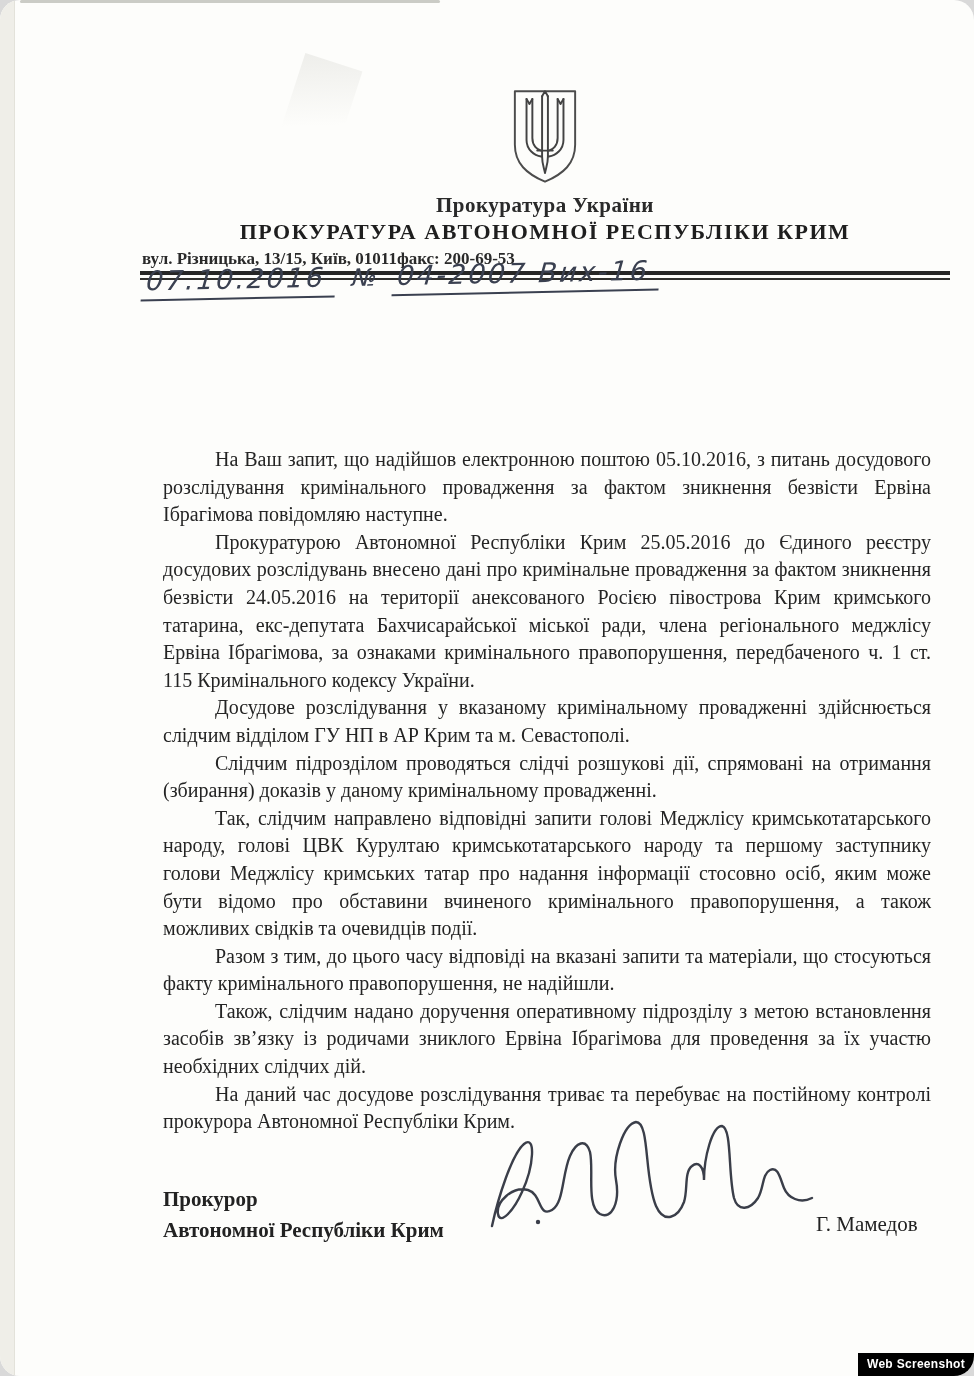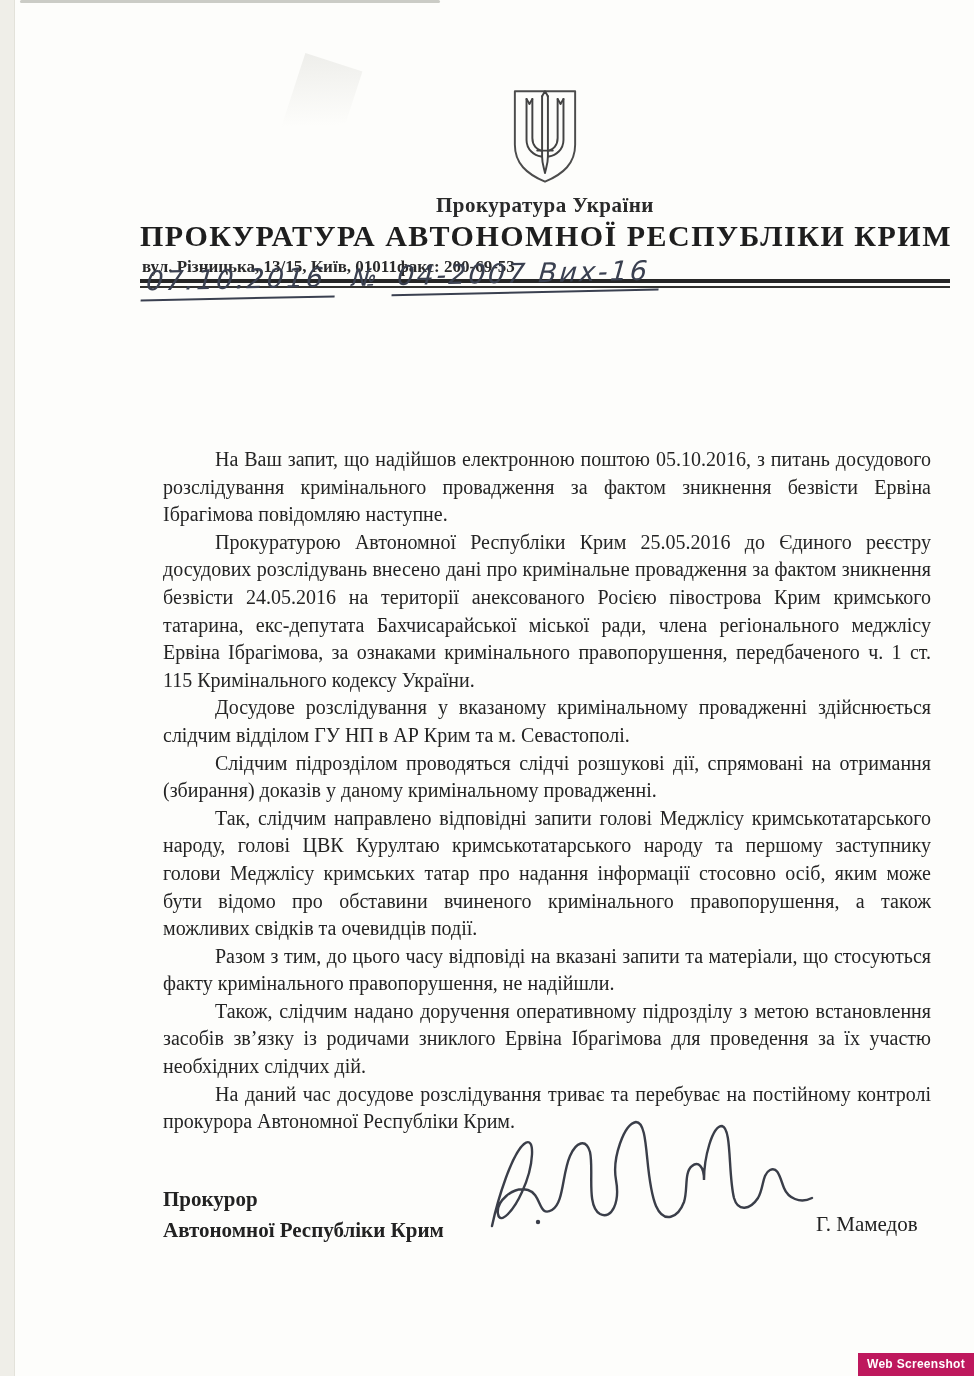--- a/index.html
+++ b/index.html
@@ -3,20 +3,21 @@
 <meta charset="utf-8">
 <style>
   html,body { margin:0; padding:0; background:#d9d9d9; }
   .page {
     position:relative;
     width:974px; height:1376px;
     background:#fdfdfb;
     overflow:hidden;
     font-family:"Liberation Serif", serif;
     color:#232323;
+    border-radius:20px;
   }
   
   .scan-edge-left {
     position:absolute; left:0; top:0; width:14px; height:1376px;
     background:#efeee8; border-right:1px solid #e3e2da;
   }
   .scan-edge-top {
     position:absolute; left:20px; top:0; width:420px; height:3px;
     background:#8f9086; opacity:.45; border-radius:2px;
   }
@@ -28,21 +29,21 @@
 
   
   .header-block { position:absolute; left:140px; top:0; width:810px; }
   .emblem-wrap { width:70px; margin:87px auto 0 auto; }
   .emblem-wrap svg { display:block; }
   .org-parent {
     text-align:center; font-weight:bold; font-size:21px; margin-top:6px;
     color:#2a2a2a; letter-spacing:.5px;
   }
   .org-name {
-    text-align:center; font-weight:bold; font-size:30px; margin-top:1px;
+    text-align:center; font-weight:bold; font-size:22px; margin-top:1px;
     letter-spacing:1.5px; white-space:nowrap; color:#1e1e1e;
   }
   .address-row {
     display:flex; justify-content:flex-start; align-items:flex-end;
     margin-top:4px; padding:0 2px;
   }
   .address-left { font-size:17px; font-weight:600; color:#2a2a2a; }
   .address-right { font-size:17px; font-weight:600; color:#2a2a2a; }
   .header-rule {
     margin-top:2px; height:3px;
@@ -78,21 +79,21 @@
   }
   .sig-name {
     position:absolute; left:816px; top:1212px;
     font-weight:normal; font-size:21px; color:#222;
   }
   .sig-scribble { position:absolute; left:478px; top:1112px; }
 
   
   .web-badge {
     position:absolute; right:0; bottom:0;
-    background:#be185d; color:#fff;
+    background:#000000; color:#fff;
     font-family:"Liberation Sans", sans-serif;
     font-weight:bold; font-size:12px;
     padding:4px 9px 5px 9px; letter-spacing:.3px;
   }
 </style>
 </head>
 <body>
 
 <div class="page">
 

